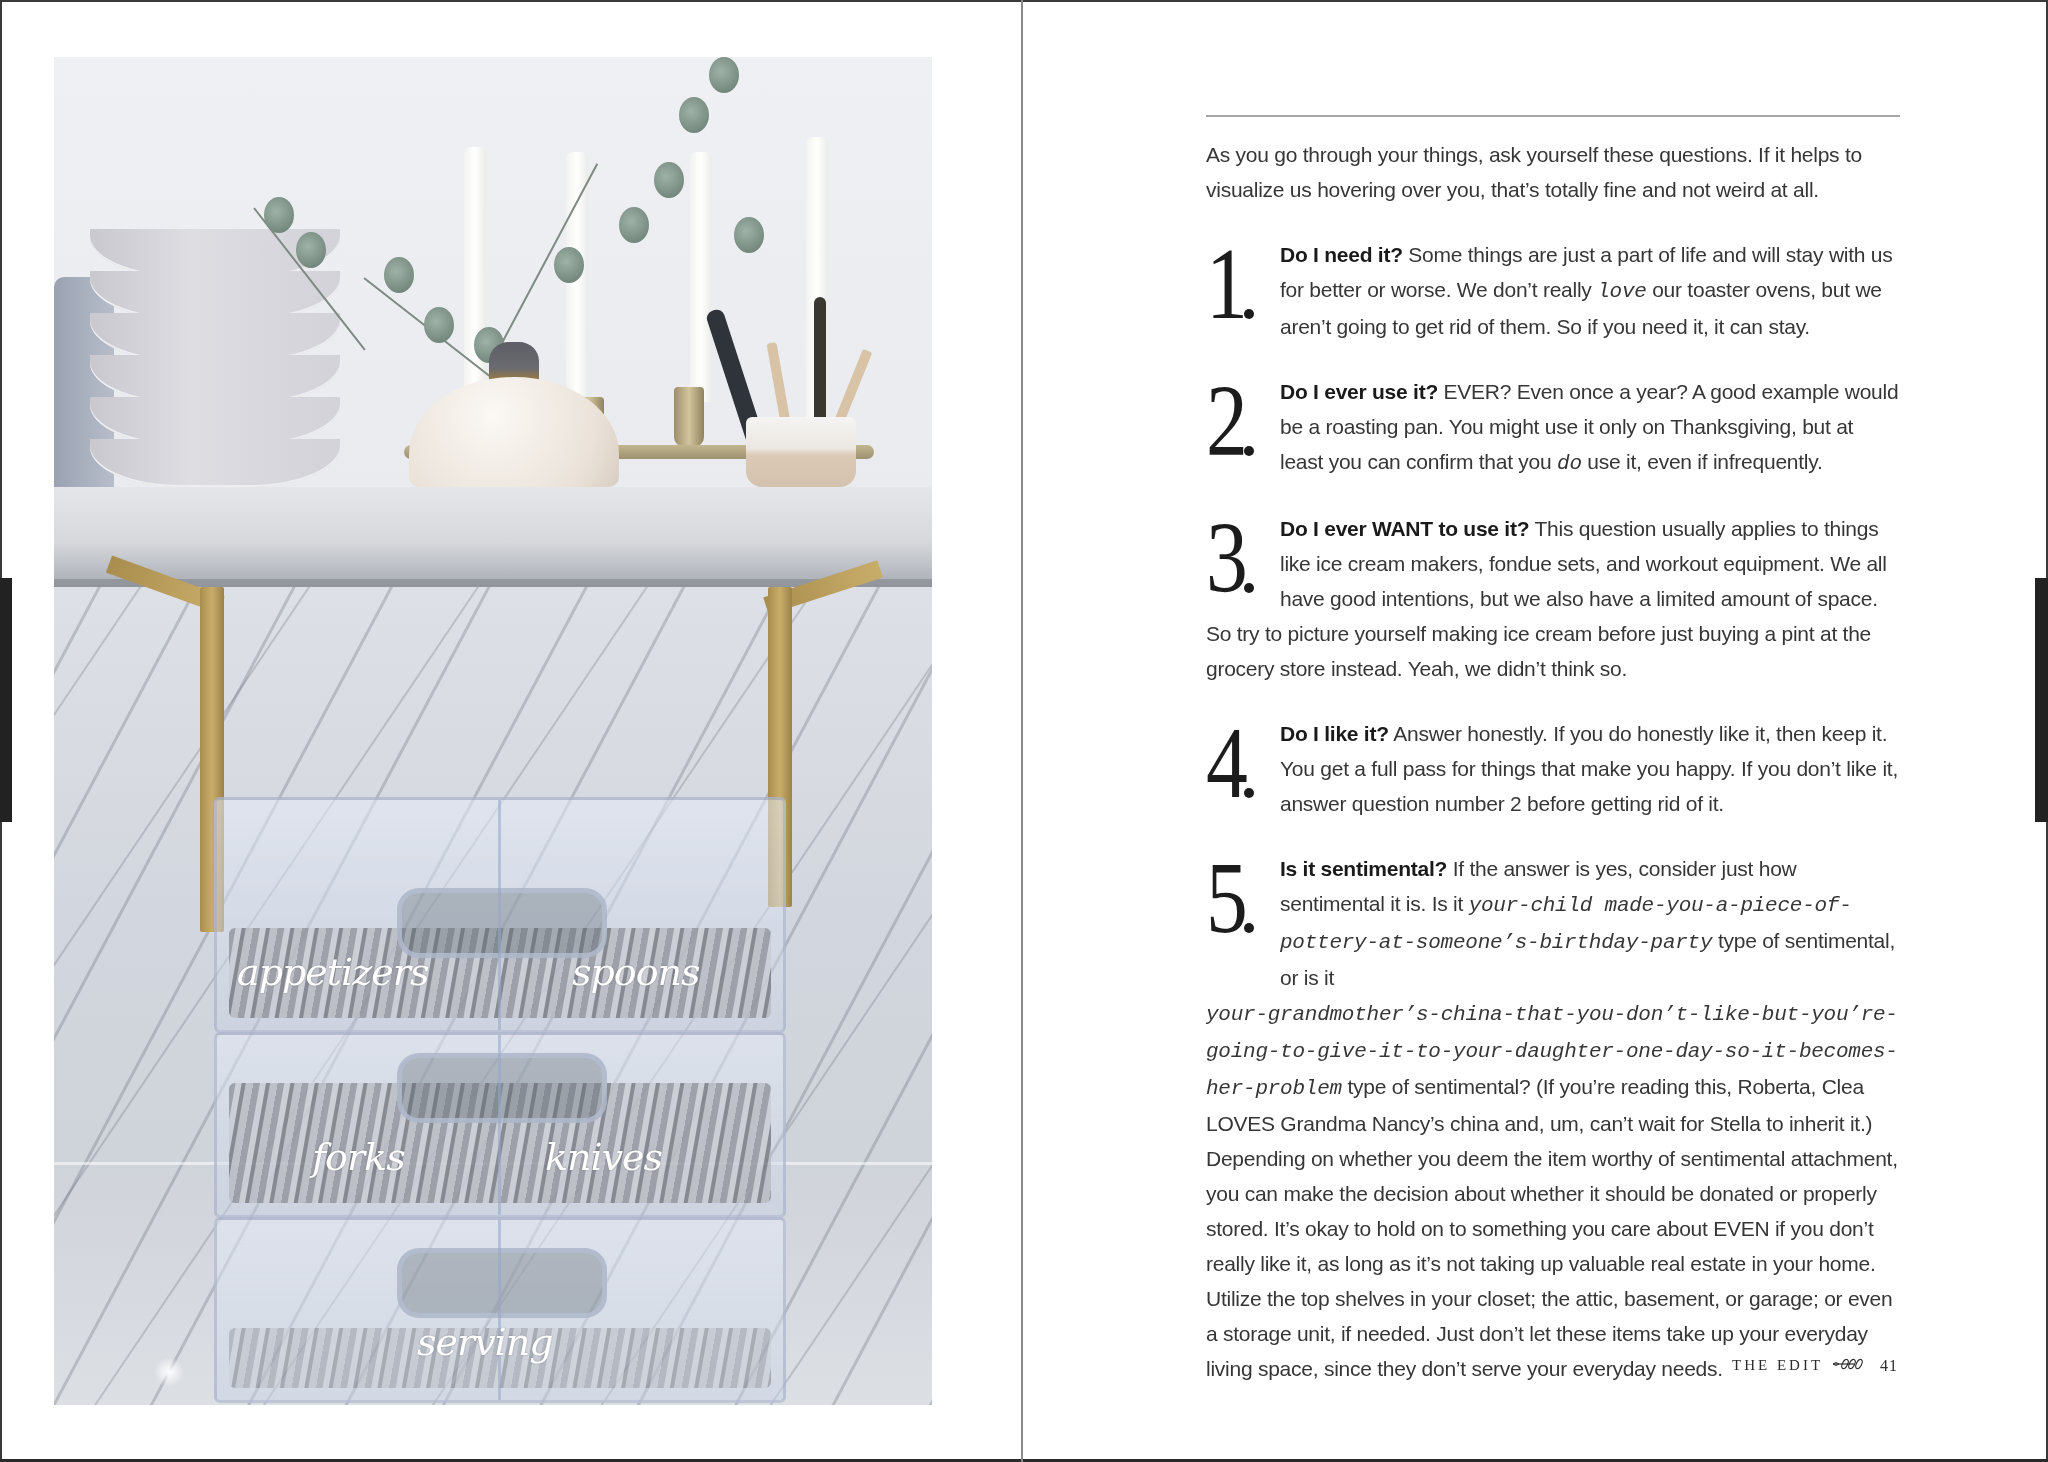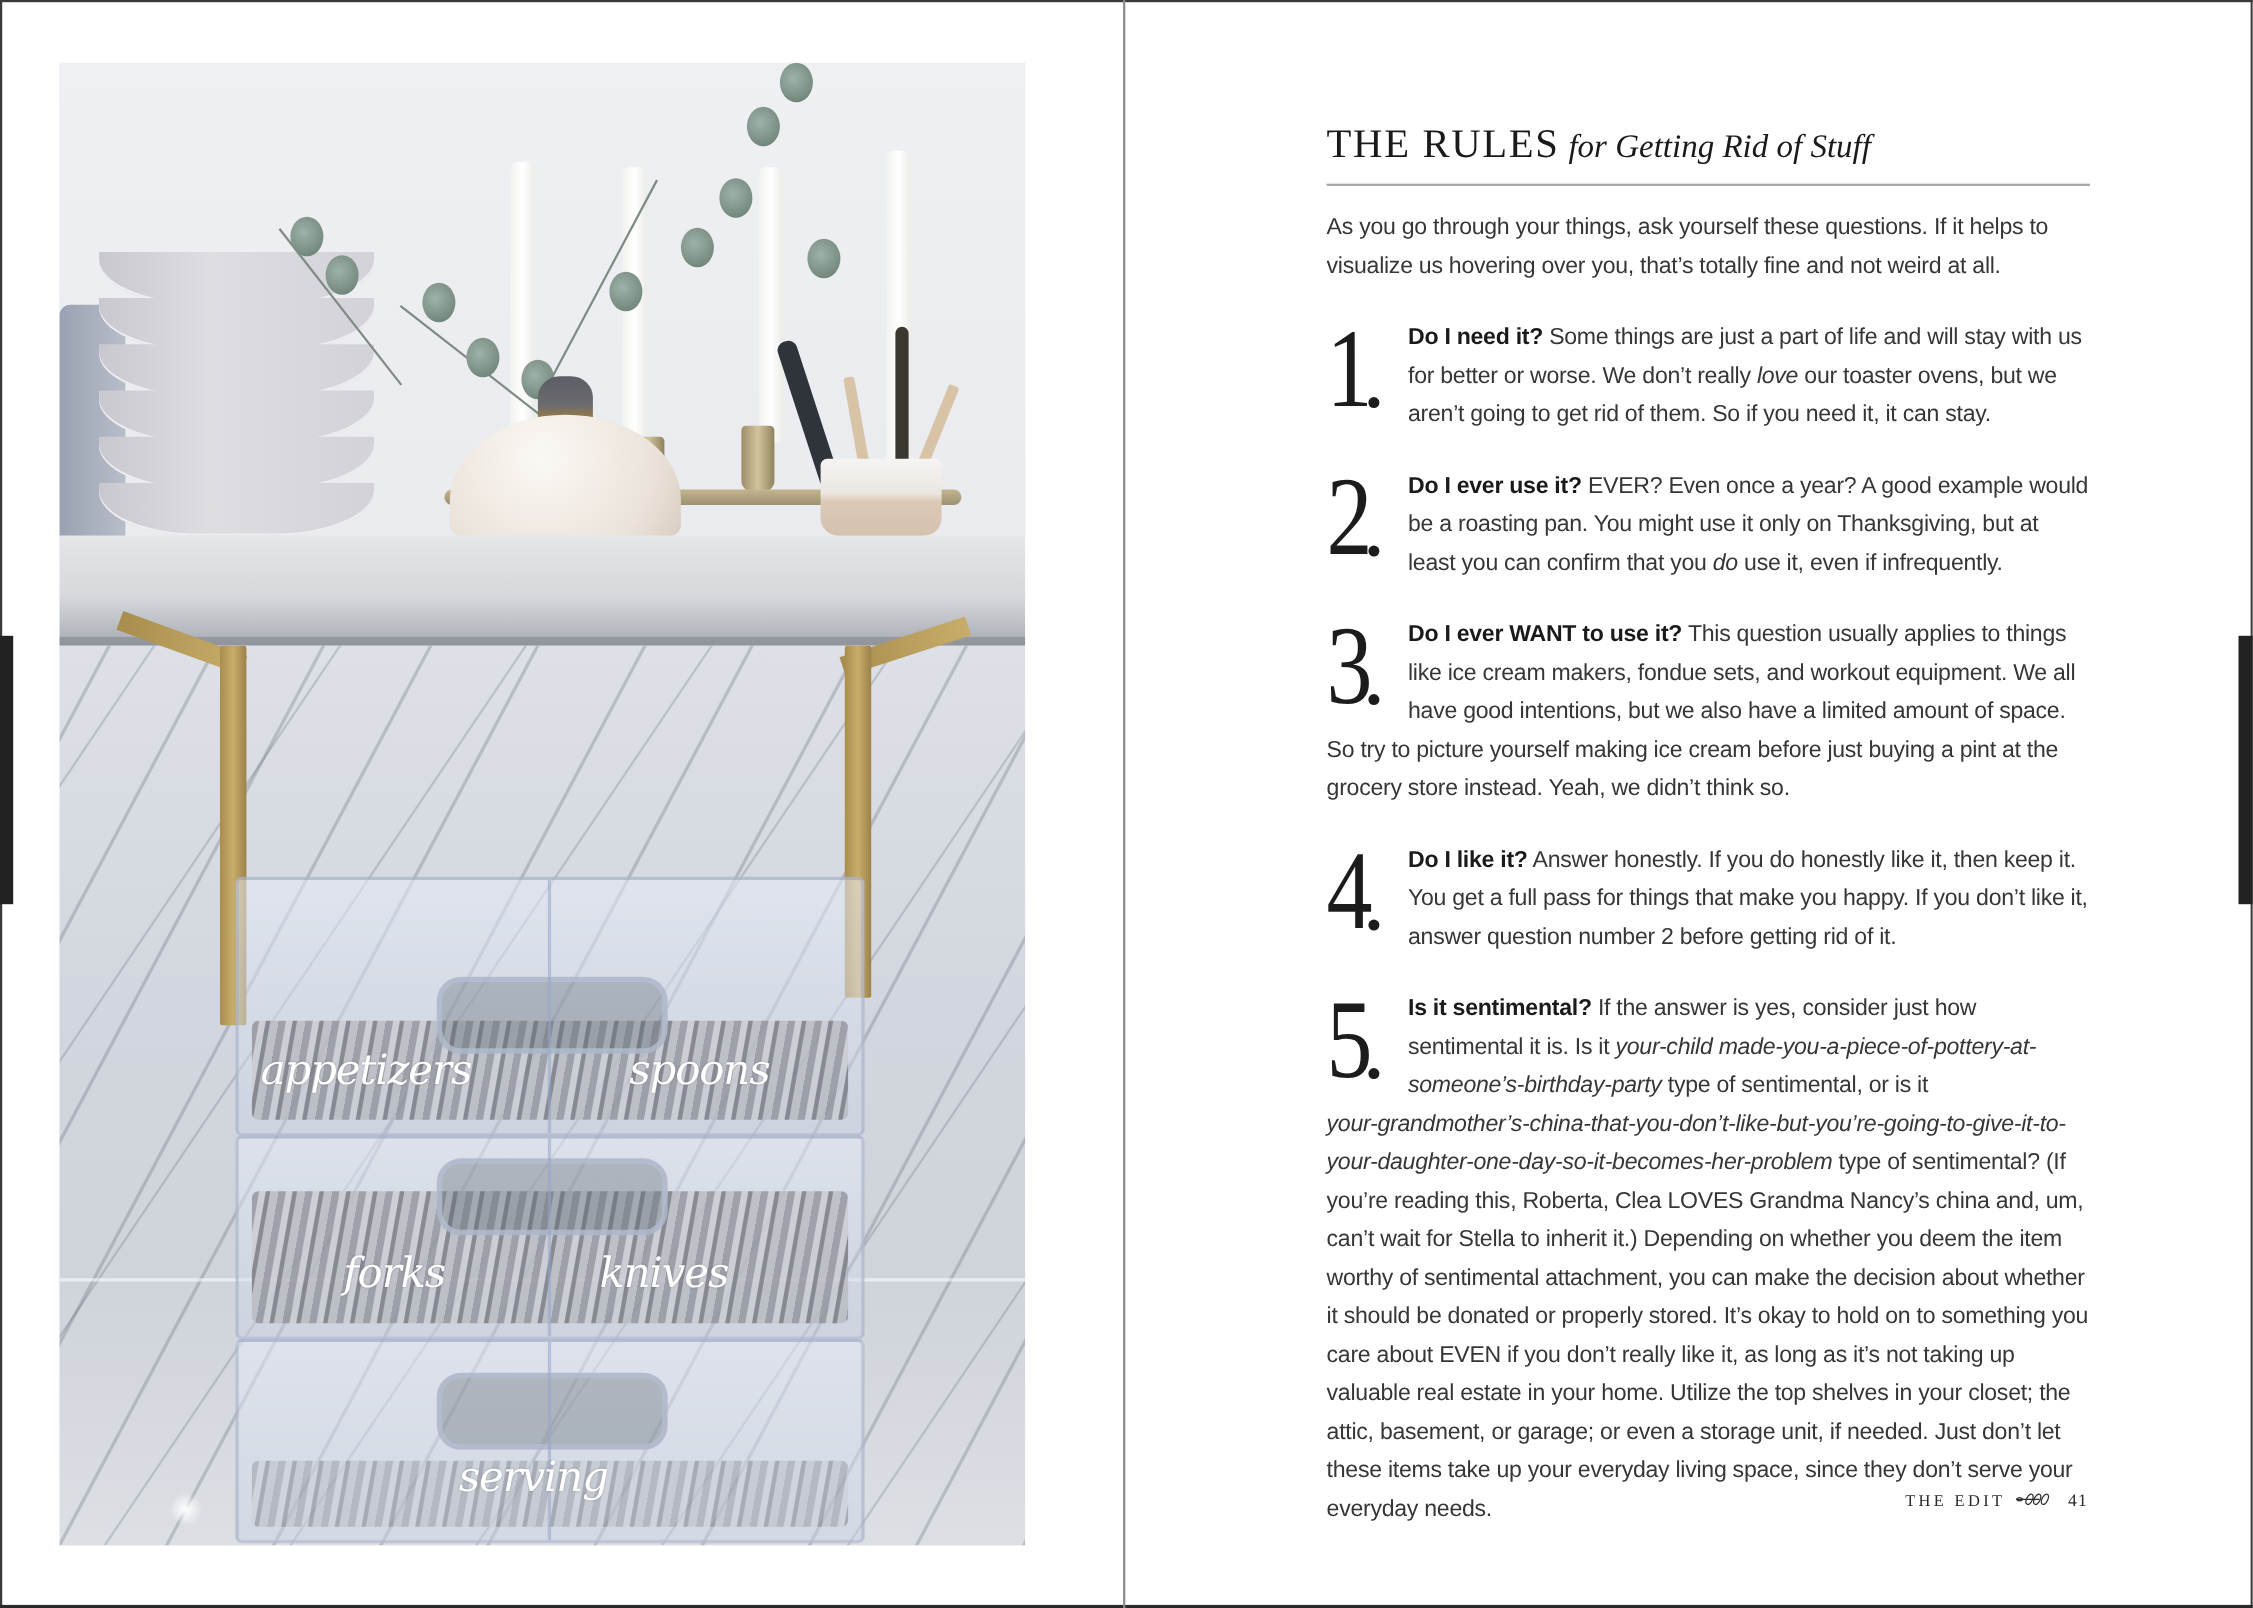--- a/index.html
+++ b/index.html
@@ -82,21 +82,21 @@
   .intro { margin-top: 20px; }
   .rule-item { position: relative; margin-top: 30px; }
   .numeral {
     position: absolute; left: 0; top: 6px; font-family: "Liberation Serif", serif; font-size: 102px; line-height: 82px;
     color: #1c1c1c; font-weight: normal; transform: scaleX(0.82); transform-origin: left top;
   }
   .numeral-dot { position: absolute; left: 38px; top: 72px; width: 10px; height: 10px; border-radius: 50%; background: #1c1c1c; }
   .lead-lines { padding-left: 74px; }
   .rest-lines { }
   .q { font-weight: bold; color: #1a1a1a; }
-  .em { font-style: italic; }
+  .em { font-style: italic; font-family: Liberation Mono, monospace; }
 
   .footer { position: absolute; left: 1730px; top: 1356px; width: 170px; height: 24px; white-space: nowrap; text-align: center; }
   .footer-title { font-family: "Liberation Serif", serif; font-size: 15px; letter-spacing: 3px; color: #2b2b2b; vertical-align: middle; }
   .footer-icon { display: inline-block; vertical-align: middle; margin: 0 10px 0 4px; }
   .footer-page { font-family: "Liberation Serif", serif; font-size: 16px; color: #2b2b2b; letter-spacing: 1px; vertical-align: middle; }
 </style>
 </head>
 <body>
 
 <div class="frame-top"></div>
@@ -176,23 +176,20 @@
   <div class="bin" style="top:1160px; height:180px;">
     <div class="silver" style="height:60px; opacity:.45;"></div>
     <div class="bin-handle" style="top:28px;"></div>
     <div class="bin-divider"></div>
     <span class="label-script" style="left:200px; top:100px;">serving</span>
   </div>
   <div class="glare" style="left:100px; top:1300px;"></div>
 </div>
 
 <div class="text-page">
-  <div class="heading">
-    <span class="heading-main">THE RULES</span><span class="heading-sub">for Getting Rid of Stuff</span>
-  </div>
   <div class="rule"></div>
 
   <p class="body-text intro" style="margin-bottom:0;">As you go through your things, ask yourself these questions. If it helps to visualize us hovering over you, that’s totally fine and not weird at all.</p>
 
   <div id="rules-list">
       <div class="rule-item">
         <span class="numeral">1</span>
         <span class="numeral-dot"></span>
         <div class="body-text lead-lines"><span class="q">Do I need it?</span><span> Some things are just a part of life and will stay with us for better or worse. We don’t really </span><span class="em">love</span><span> our toaster ovens, but we aren’t going to get rid of them. So if you need it, it can stay.</span></div>
       </div>

